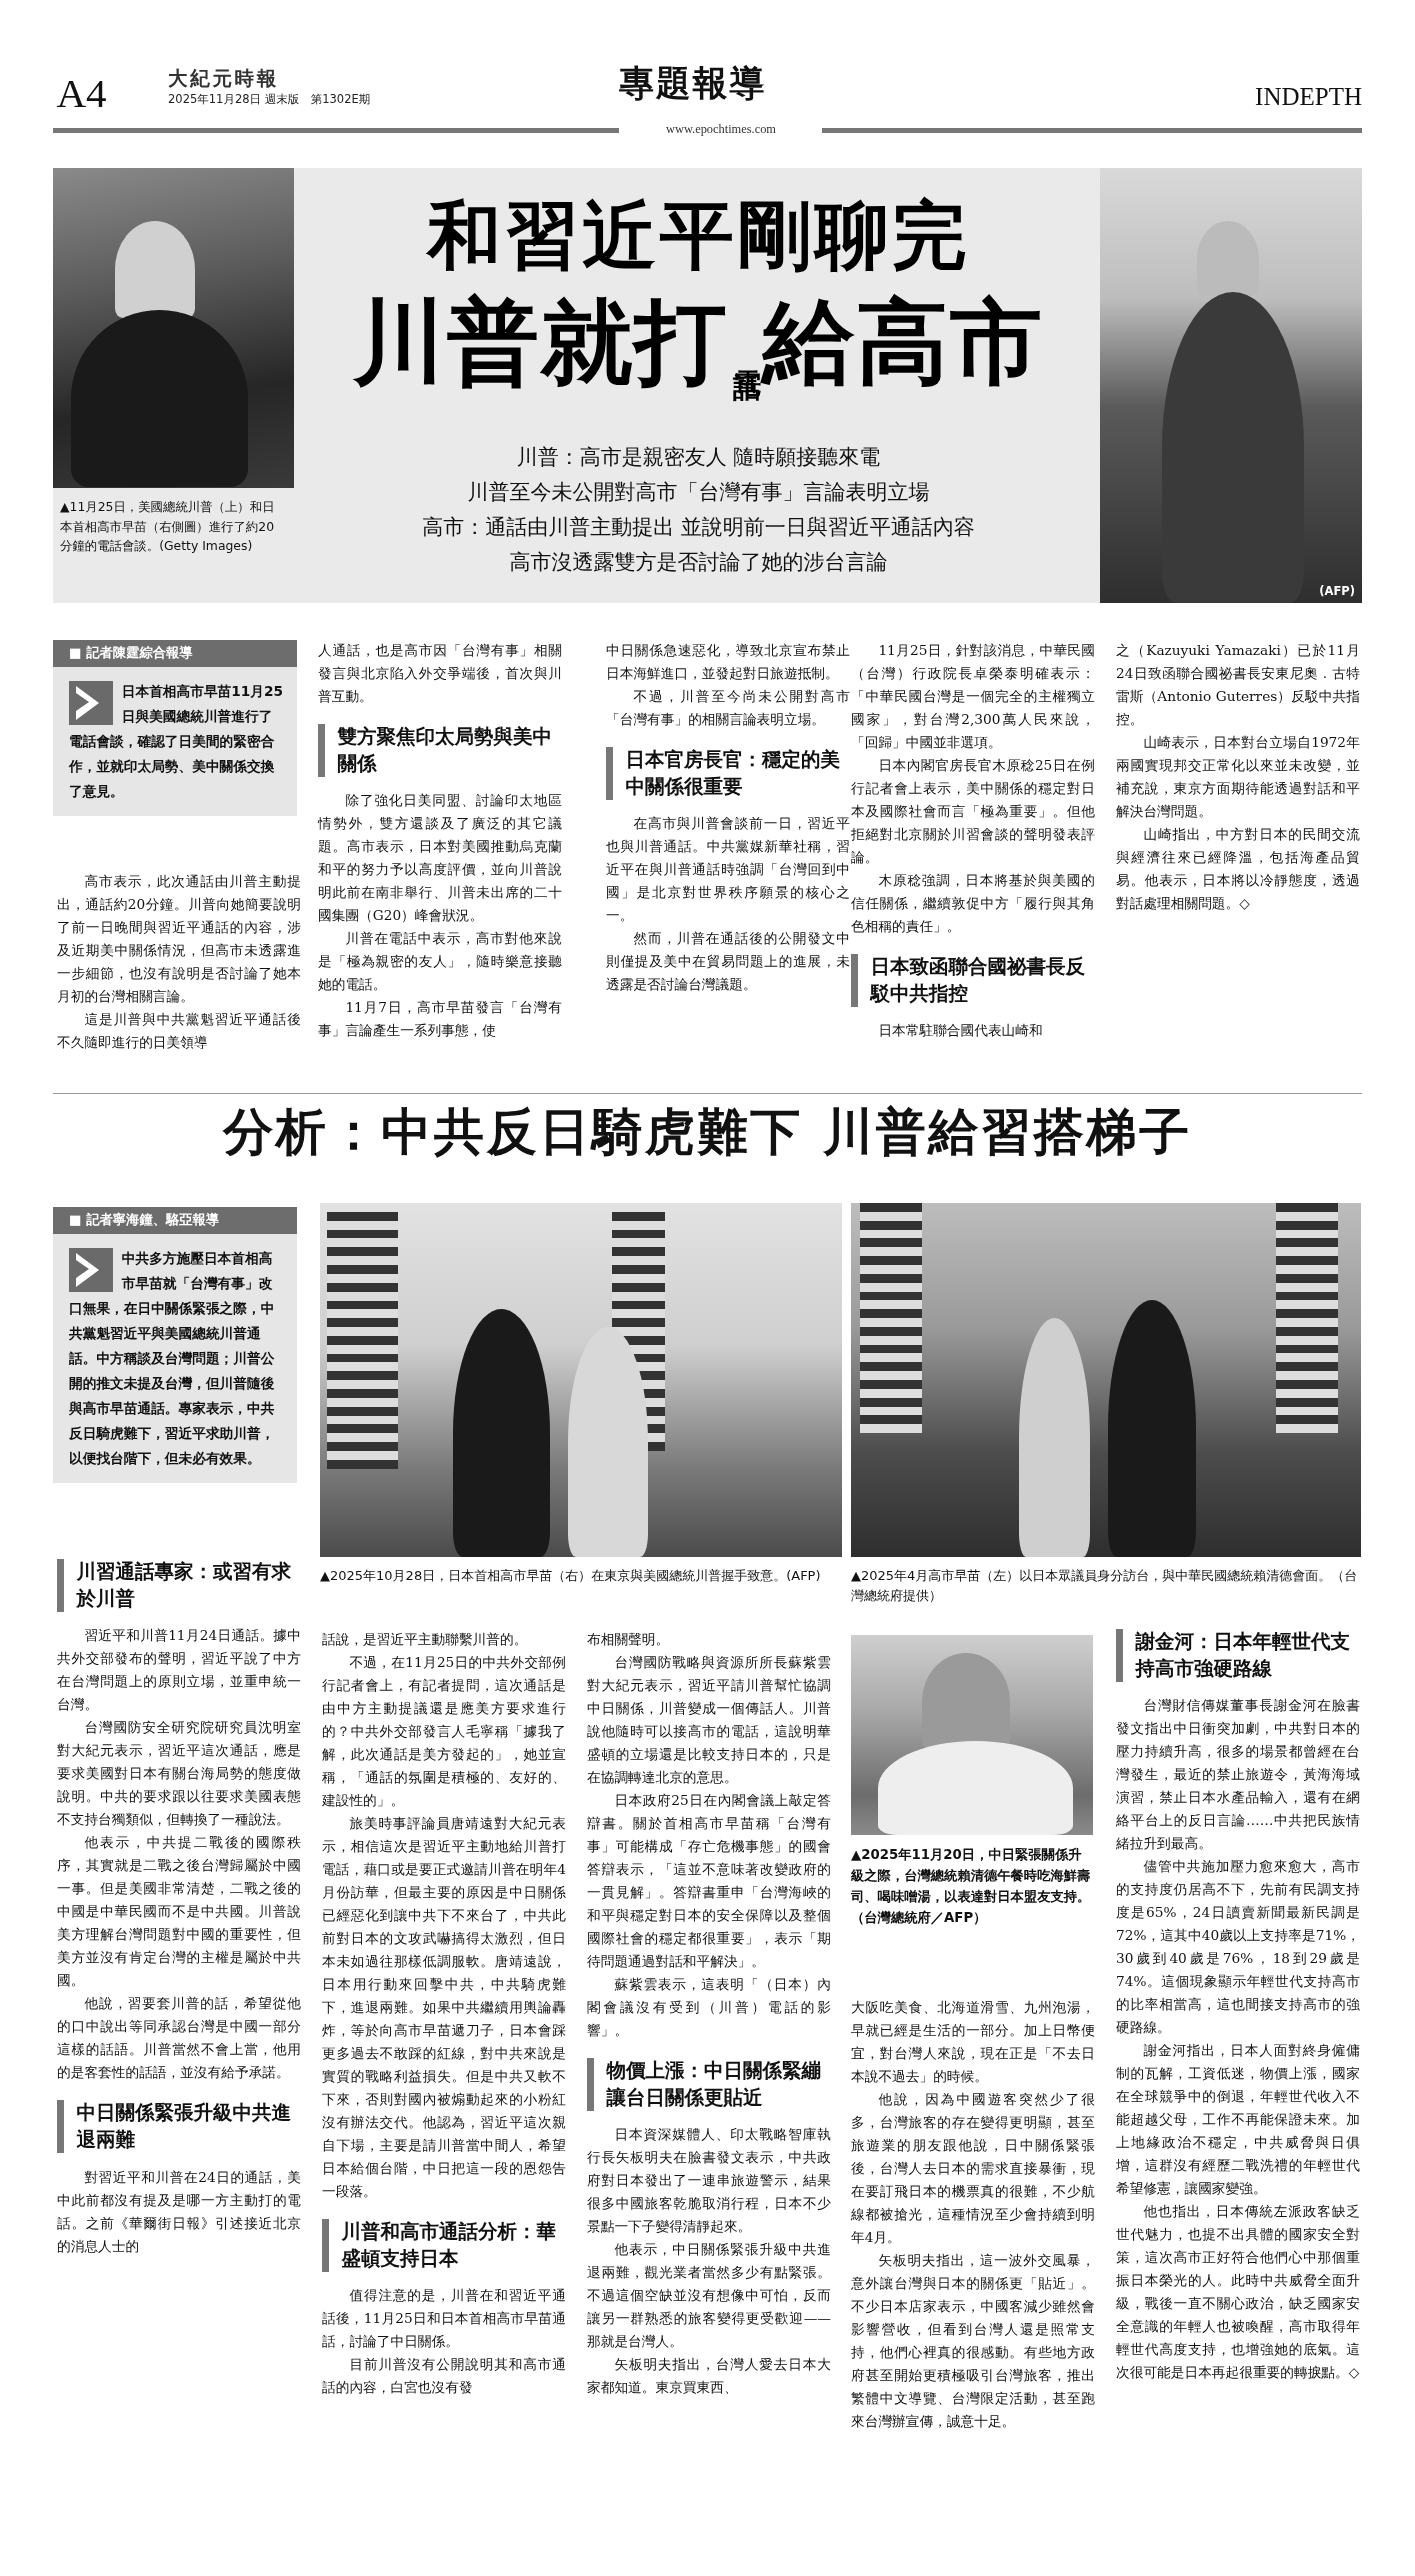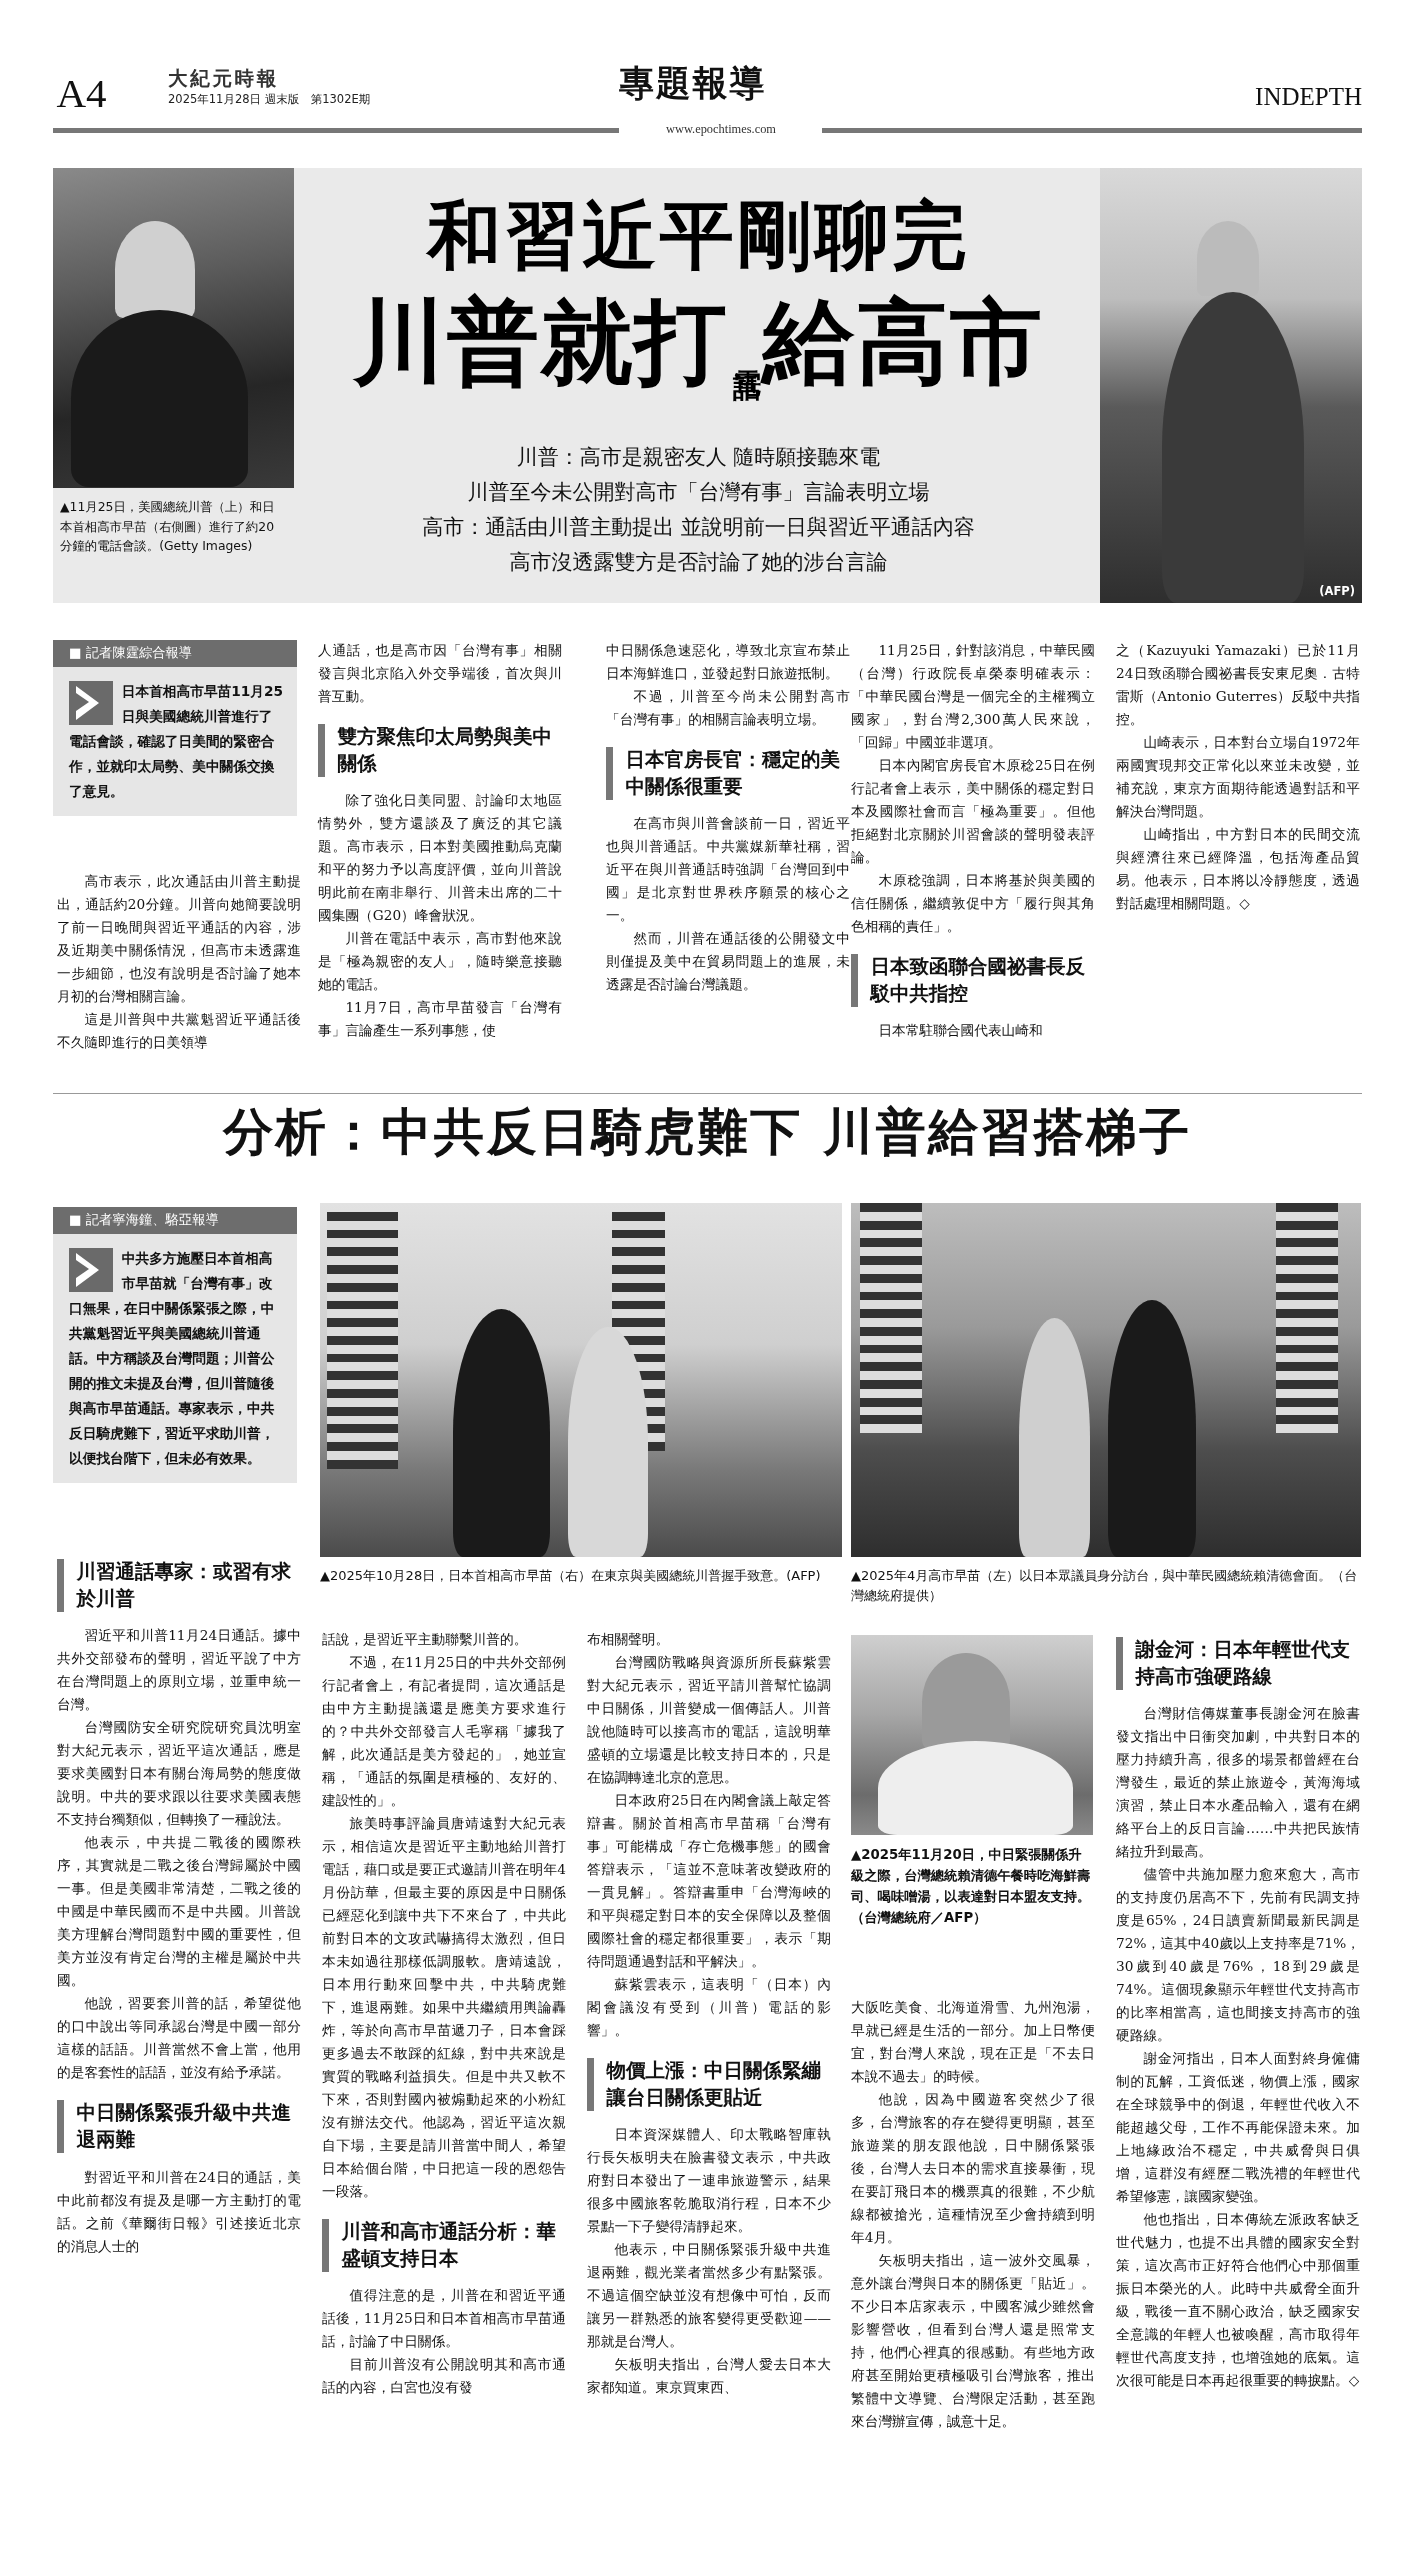--- a/index.html
+++ b/index.html
@@ -32,21 +32,21 @@
   .hero-title .l2 { font-size: 92px; line-height: 115px; letter-spacing: 1.8px; }
   .hero-title .mini { display: inline-block; font-size: 28px; line-height: 32px; width: 34px; vertical-align: middle; writing-mode: vertical-rl; }
   .hero-subs { position: absolute; left: 265px; top: 272px; width: 761px; text-align: center; font-family: "DejaVu Sans", sans-serif; font-size: 21px; line-height: 35px; color: #111; }
 
   
   .col { position: absolute; width: 244px; font-family: "DejaVu Serif", serif; font-size: 13.7px; line-height: 23px; color: #111; text-align: justify; }
   .col p { text-indent: 2em; }
   .col p.cont { text-indent: 0; }
   .sub-head { position: relative; margin: 16px 0 12.4px 0; padding-left: 12.4px; border-left: 7px solid #777; font-family: "DejaVu Sans", sans-serif; font-weight: bold; font-size: 19.5px; line-height: 26.5px; color: #111; text-indent: 0; text-align: left; }
   .byline-box { position: absolute; width: 244px; background: #e6e6e6; }
-  .byline { background: #6d6d6d; color: #fff; font-family: "DejaVu Sans", sans-serif; font-weight: normal; font-size: 13.3px; line-height: 26.5px; padding-left: 16px; }
+  .byline { background: #6d6d6d; color: #fff; font-family: "DejaVu Sans", sans-serif; font-weight: bold; font-size: 13.3px; line-height: 26.5px; padding-left: 16px; }
   .lede { position: relative; padding: 12.4px 12.4px 12.4px 16px; font-family: "DejaVu Sans", sans-serif; font-weight: bold; font-size: 13.7px; line-height: 25px; color: #111; }
   .chev { float: left; width: 44px; height: 44px; margin: 1.8px 8.8px 1.8px 0; background: #6a6a6a; position: relative; }
   .chev::after { content: ""; position: absolute; left: 7px; top: 5.3px; width: 0; height: 0; border-top: 17px solid transparent; border-bottom: 17px solid transparent; border-left: 23px solid #fff; }
   .chev::before { content: ""; position: absolute; left: 7px; top: 12.4px; width: 0; height: 0; border-top: 9.7px solid transparent; border-bottom: 9.7px solid transparent; border-left: 13.3px solid #6a6a6a; z-index: 2; }
 
   .divider { position: absolute; left: 53px; width: 1309px; height: 0.9px; background: #999; }
 
   
   .story2-title { position: absolute; left: 53px; top: 1092px; width: 1309px; text-align: center; font-family: "DejaVu Sans", sans-serif; font-weight: bold; font-size: 50px; line-height: 80px; letter-spacing: 2.7px; color: #111; }
   .photo-handshake { left: 320px; top: 1203px; width: 522px; height: 354px; background: linear-gradient(180deg, #e2e2e2 0%, #cfcfcf 40%, #7a7a7a 75%, #4b4b4b 100%); }
@@ -204,19 +204,19 @@
   <p>矢板明夫指出，台灣人愛去日本大家都知道。東京買東西、</p>
 </div>
 
 <div class="col" style="left:851px;top:1996px;">
   <p class="cont">大阪吃美食、北海道滑雪、九州泡湯，早就已經是生活的一部分。加上日幣便宜，對台灣人來說，現在正是「不去日本說不過去」的時候。</p>
   <p>他說，因為中國遊客突然少了很多，台灣旅客的存在變得更明顯，甚至旅遊業的朋友跟他說，日中關係緊張後，台灣人去日本的需求直接暴衝，現在要訂飛日本的機票真的很難，不少航線都被搶光，這種情況至少會持續到明年4月。</p>
   <p>矢板明夫指出，這一波外交風暴，意外讓台灣與日本的關係更「貼近」。不少日本店家表示，中國客減少雖然會影響營收，但看到台灣人還是照常支持，他們心裡真的很感動。有些地方政府甚至開始更積極吸引台灣旅客，推出繁體中文導覽、台灣限定活動，甚至跑來台灣辦宣傳，誠意十足。</p>
 </div>
 
 <div class="col" style="left:1116px;top:1626px;">
-  <div class="sub-head" style="margin-top:11px;">謝金河：日本年輕世代支持高市強硬路線</div>
+  <div class="sub-head" style="margin-top:3px;">謝金河：日本年輕世代支持高市強硬路線</div>
   <p>台灣財信傳媒董事長謝金河在臉書發文指出中日衝突加劇，中共對日本的壓力持續升高，很多的場景都曾經在台灣發生，最近的禁止旅遊令，黃海海域演習，禁止日本水產品輸入，還有在網絡平台上的反日言論……中共把民族情緒拉升到最高。</p>
   <p>儘管中共施加壓力愈來愈大，高市的支持度仍居高不下，先前有民調支持度是65%，24日讀賣新聞最新民調是72%，這其中40歲以上支持率是71%，30歲到40歲是76%，18到29歲是74%。這個現象顯示年輕世代支持高市的比率相當高，這也間接支持高市的強硬路線。</p>
   <p>謝金河指出，日本人面對終身僱傭制的瓦解，工資低迷，物價上漲，國家在全球競爭中的倒退，年輕世代收入不能超越父母，工作不再能保證未來。加上地緣政治不穩定，中共威脅與日俱增，這群沒有經歷二戰洗禮的年輕世代希望修憲，讓國家變強。</p>
   <p>他也指出，日本傳統左派政客缺乏世代魅力，也提不出具體的國家安全對策，這次高市正好符合他們心中那個重振日本榮光的人。此時中共威脅全面升級，戰後一直不關心政治，缺乏國家安全意識的年輕人也被喚醒，高市取得年輕世代高度支持，也增強她的底氣。這次很可能是日本再起很重要的轉捩點。◇</p>
 </div>
 
 
 </body></html>

